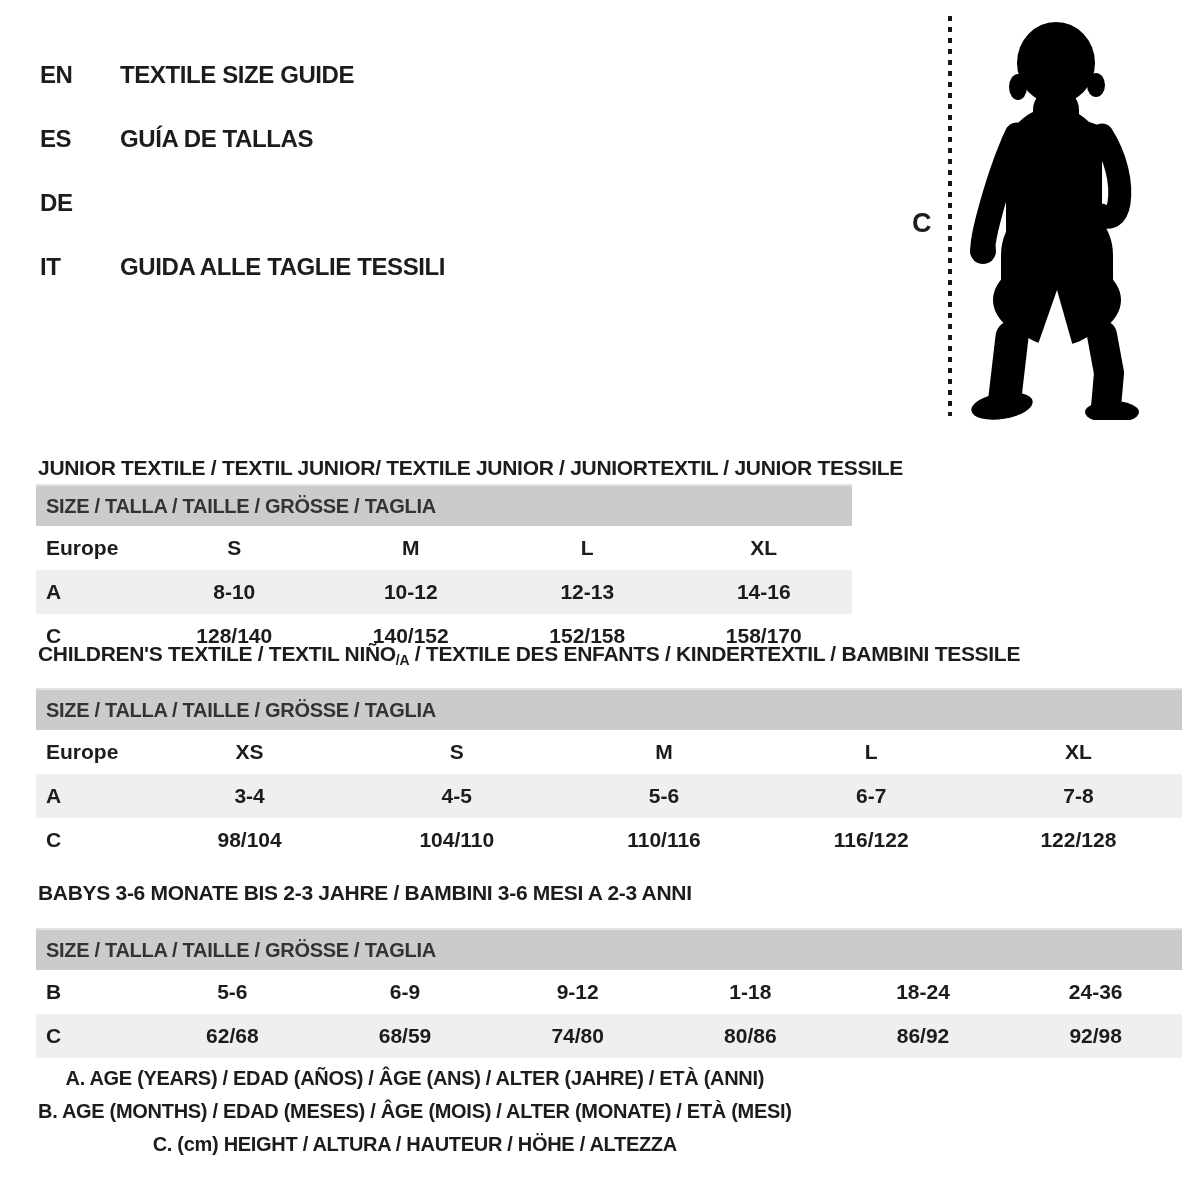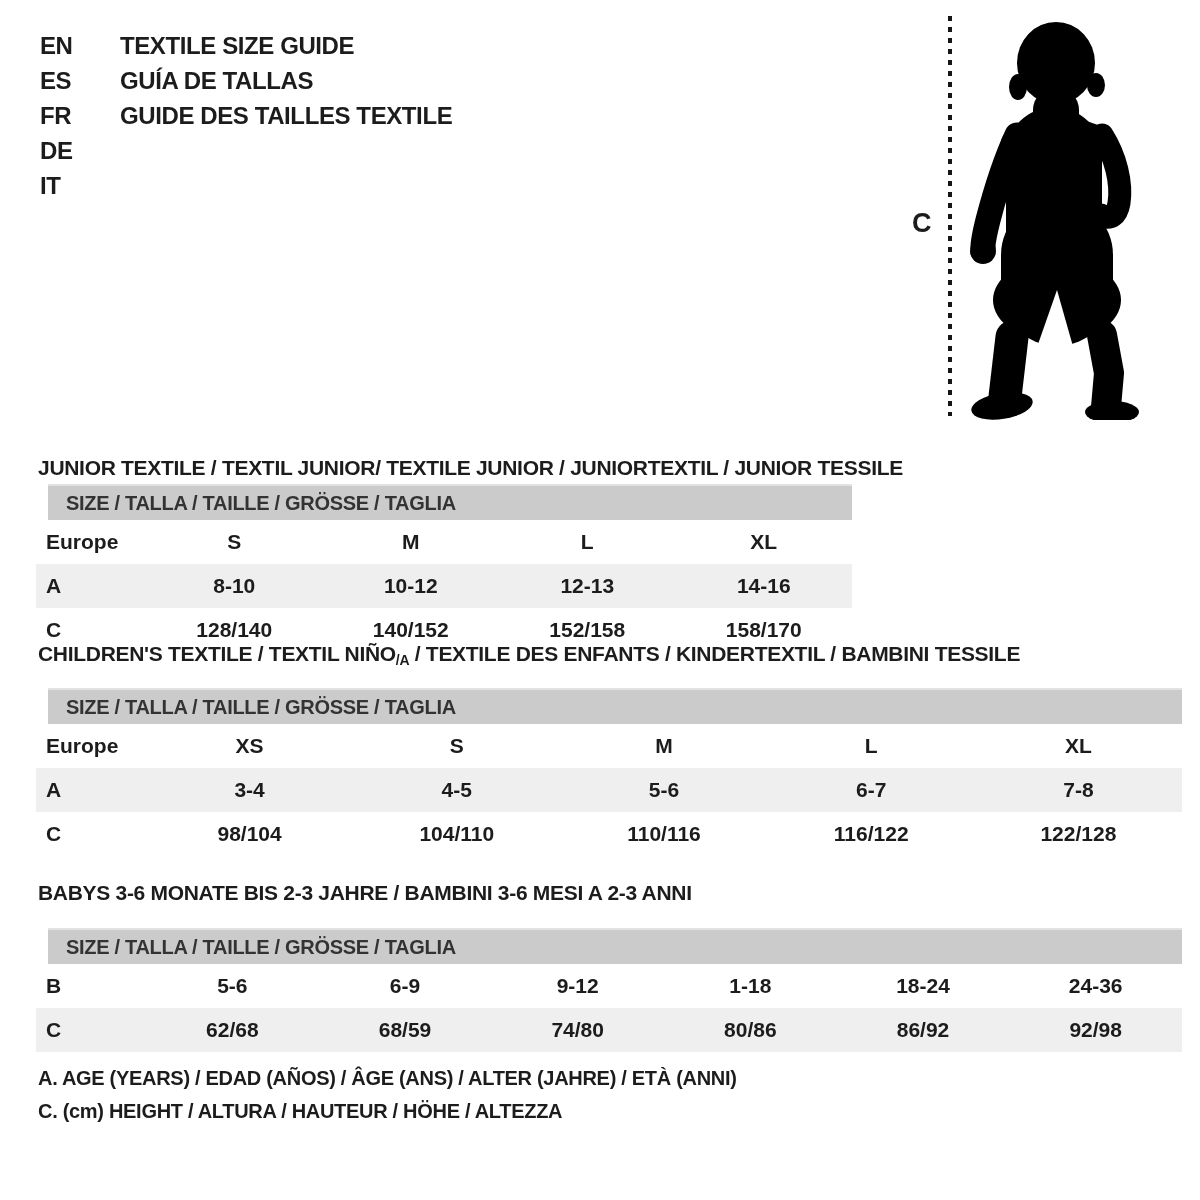--- a/index.html
+++ b/index.html
@@ -3,75 +3,72 @@
 <meta charset="utf-8">
 <style>
   html,body{margin:0;padding:0;background:#ffffff;}
   .canvas{
     position:relative;width:1200px;height:1200px;background:#ffffff;overflow:hidden;
     font-family:"Liberation Sans","DejaVu Sans",sans-serif;
     color:#1c1c1c;font-weight:700;
   }
   
   .lang-block{position:absolute;left:40px;top:28px;}
-  .lang-row{display:grid;grid-template-columns:80px auto;line-height:35px;}
+  .lang-row{display:grid;grid-template-columns:80px auto;line-height:35px;margin-top:29px;}
   .lang-code,.lang-text{font-size:24px;letter-spacing:-0.4px;white-space:nowrap;}
   
   .figure{position:absolute;left:0;top:0;width:1200px;height:440px;}
   .c-label{position:absolute;left:912px;top:208px;font-size:27px;}
   .dash-line{
     position:absolute;left:948px;top:16px;width:4px;height:400px;
     background:repeating-linear-gradient(to bottom,#161616 0 5px,transparent 5px 11px);
   }
   .silhouette{position:absolute;left:962px;top:15px;}
   
   .section-title{position:absolute;left:38px;font-size:21px;letter-spacing:-0.3px;white-space:nowrap;}
   .sub-part{font-size:14px;vertical-align:-4px;}
   .stable{position:absolute;left:36px;}
   .t1{width:816px;}
   .t2,.t3{width:1146px;}
   .size-bar{
-    height:36px;background:#cbcbcb;border-top:2px solid #e2e2e2;box-sizing:border-box;
-    display:flex;align-items:center;padding-left:18px;
-    font-size:20px;color:#333333;letter-spacing:-0.3px;margin-left:12px;
+    height:42px;background:#cbcbcb;border-top:2px solid #e2e2e2;box-sizing:border-box;
+    display:flex;align-items:center;padding-left:10px;
+    font-size:20px;color:#333333;letter-spacing:-0.3px;
   }
   .trow{display:grid;height:44px;align-items:center;font-size:21px;}
   .t1 .trow{grid-template-columns:110px repeat(4,1fr);}
   .t2 .trow{grid-template-columns:110px repeat(5,1fr);}
   .t3 .trow{grid-template-columns:110px repeat(6,1fr);}
   .trow.shaded{background:#efefef;}
   .tlabel{padding-left:10px;text-align:left;}
   .tcell{text-align:center;}
   
-  .legend{position:absolute;left:38px;top:1062px;}
+  .legend{position:absolute;left:38px;top:1062px;text-align:center;}
   .legend-line{font-size:20px;line-height:33px;letter-spacing:-0.3px;white-space:nowrap;}
 </style>
 </head>
 <body>
 
 <div class="canvas">
 
   <div class="lang-block">
     <div class="lang-row">
       <span class="lang-code">EN</span>
       <span class="lang-text">TEXTILE SIZE GUIDE</span>
     </div>
     <div class="lang-row">
       <span class="lang-code">ES</span>
       <span class="lang-text">GUÍA DE TALLAS</span>
     </div>
     <div class="lang-row">
-      <span class="lang-code">FR</span>
-      <span class="lang-text">GUIDE DES TAILLES TEXTILE</span>
-    </div>
-    <div class="lang-row">
       <span class="lang-code">DE</span>
     </div>
     <div class="lang-row">
       <span class="lang-code">IT</span>
+      <span class="lang-text">GUIDA ALLE TAGLIE TESSILI</span>
     </div>
   </div>
 
   <div class="figure">
     <span class="c-label">C</span>
     <div class="dash-line"></div>
     <svg class="silhouette" width="185" height="405" viewBox="0 0 185 405" aria-hidden="true">
       <g fill="#000000" stroke="#000000" stroke-linecap="round" stroke-linejoin="round">
         <ellipse cx="94" cy="48" rx="39" ry="41" stroke="none"></ellipse>
         <ellipse cx="56" cy="72" rx="9" ry="13" stroke="none"></ellipse>
@@ -166,16 +163,17 @@
       <span class="tcell">68/59</span>
       <span class="tcell">74/80</span>
       <span class="tcell">80/86</span>
       <span class="tcell">86/92</span>
       <span class="tcell">92/98</span>
     </div>
   </div>
 
   <div class="legend">
     <div class="legend-line">A. AGE (YEARS) / EDAD (AÑOS) / ÂGE (ANS) / ALTER (JAHRE) / ETÀ (ANNI)</div>
+    <div class="legend-line">B. AGE (MONTHS) / EDAD (MESES) / ÂGE (MOIS) / ALTER (MONATE) / ETÀ (MESI)</div>
     <div class="legend-line">C. (cm) HEIGHT / ALTURA / HAUTEUR / HÖHE / ALTEZZA</div>
   </div>
 
 </div>
 
 </body></html>

